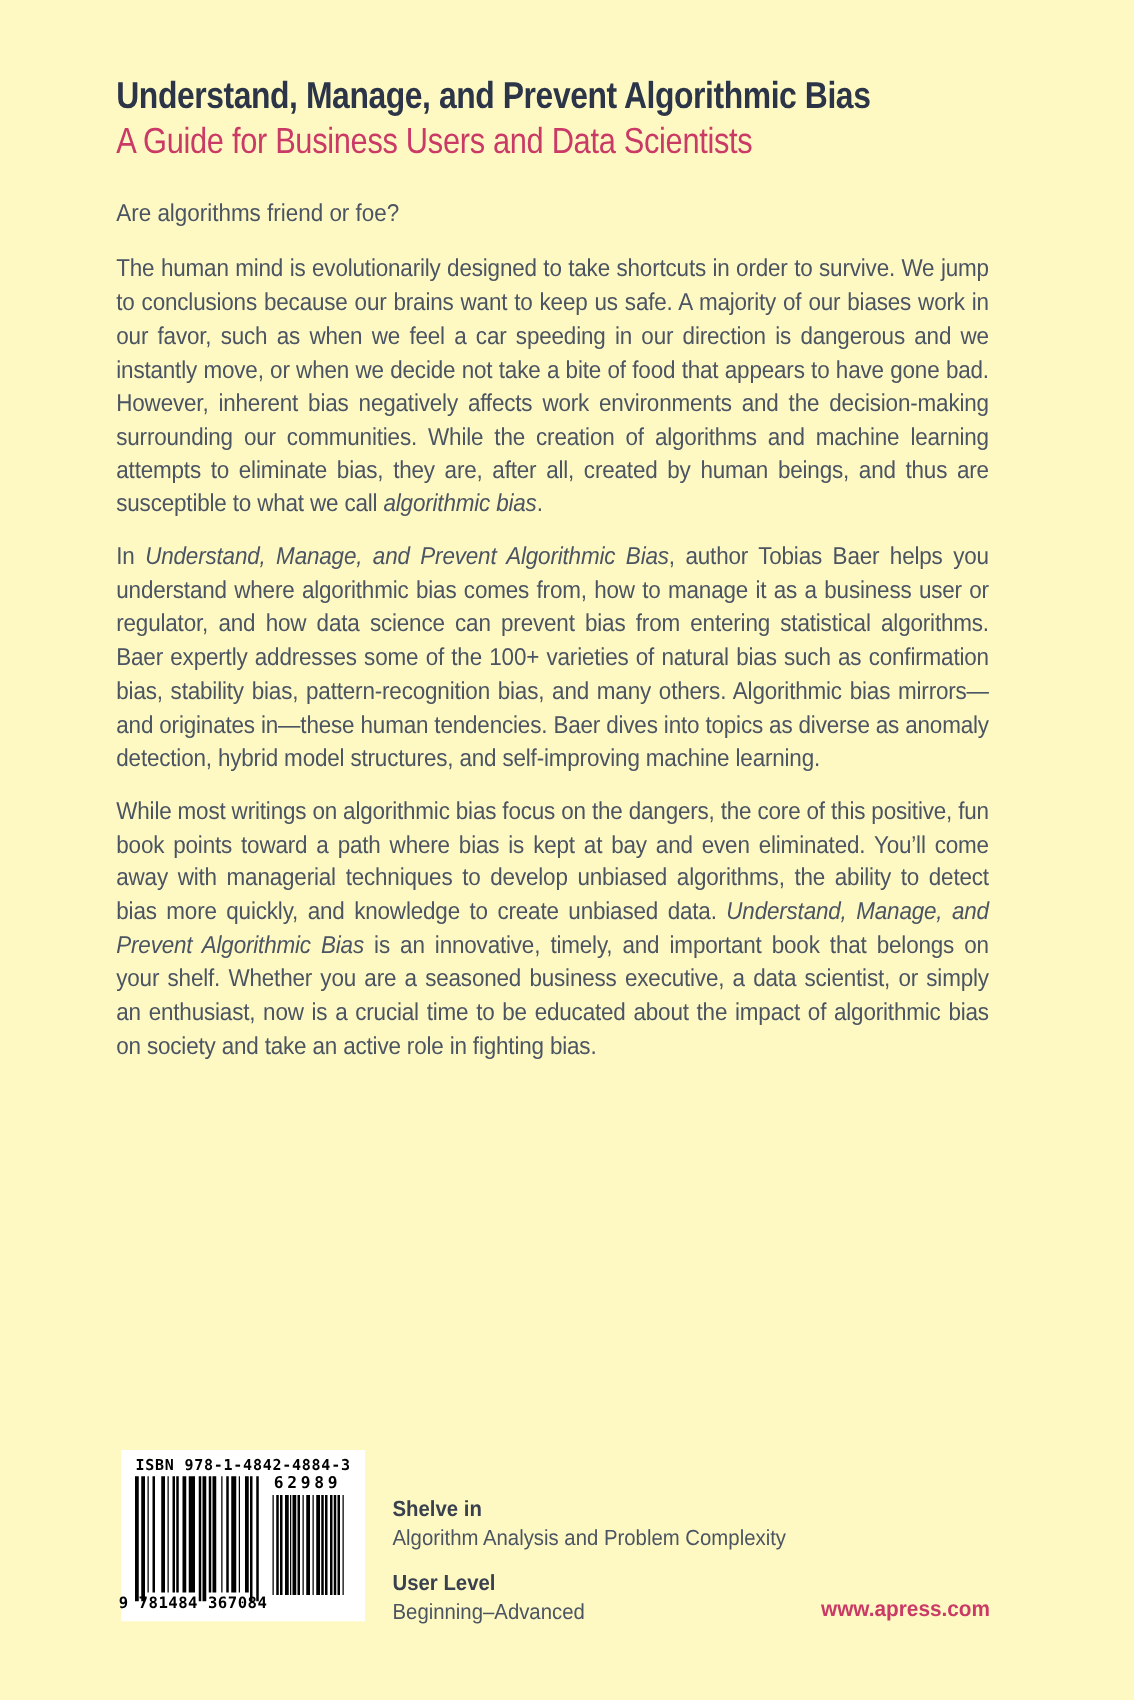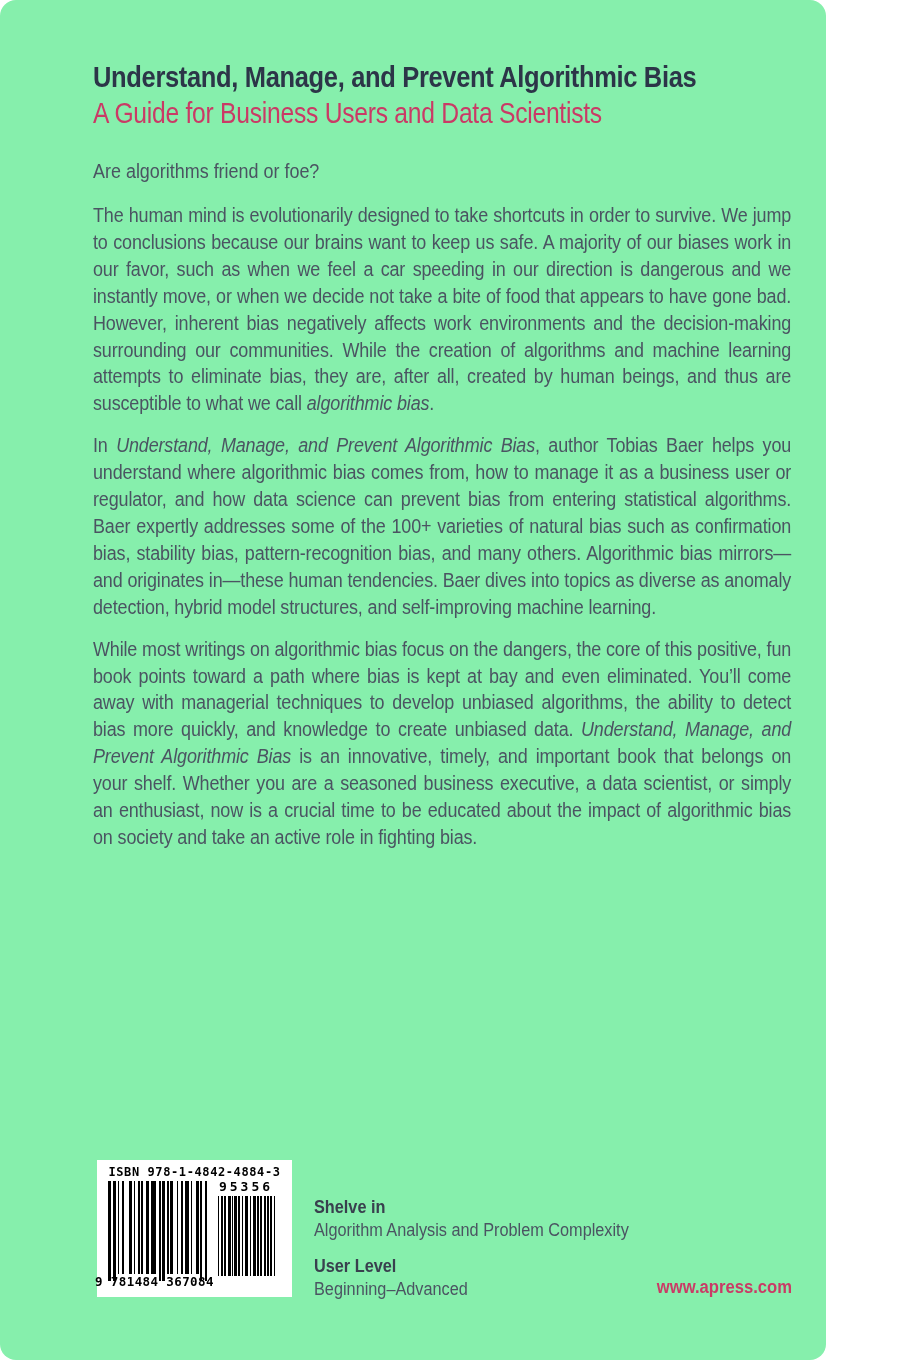--- a/index.html
+++ b/index.html
@@ -4,24 +4,23 @@
 <style>
   * { margin:0; padding:0; box-sizing:border-box; }
   html, body { width:907px; height:1360px; }
   body {
     font-family:"Liberation Sans", sans-serif;
     background:#ffffff;
     position:relative;
   }
   .cover {
     position:absolute; left:0; top:0;
-    width:826px; height:1360px;
-    background:#86efac;
+    width:907px; height:1360px;
+    background:#fef9c3;
     overflow:hidden;
-    border-radius:16px;
   }
   .title {
     position:absolute; left:93px; top:60px;
     font-size:30px; font-weight:700; line-height:34px;
     color:#2c3548; letter-spacing:-0.4px;
     white-space:nowrap;
     transform:scaleX(0.85); transform-origin:left top;
   }
   .subtitle {
     position:absolute; left:93px; top:97px;
@@ -118,21 +117,21 @@
   <p class="tagline">Are algorithms friend or foe?</p>
 
   <div class="body-copy">
     <p><span>The human mind is evolutionarily designed to take shortcuts in order to survive. We jump to conclusions because our brains want to keep us safe. A majority of our biases work in our favor, such as when we feel a car speeding in our direction is dangerous and we instantly move, or when we decide not take a bite of food that appears to have gone bad. However, inherent bias negatively affects work environments and the decision-making surrounding our communities. While the creation of algorithms and machine learning attempts to eliminate bias, they are, after all, created by human beings, and thus are susceptible to what we call </span><em>algorithmic bias</em><span>.</span></p>
     <p><span>In </span><em>Understand, Manage, and Prevent Algorithmic Bias</em><span>, author Tobias Baer helps you understand where algorithmic bias comes from, how to manage it as a business user or regulator, and how data science can prevent bias from entering statistical algorithms. Baer expertly addresses some of the 100+ varieties of natural bias such as confirmation bias, stability bias, pattern-recognition bias, and many others. Algorithmic bias mirrors—and originates in—these human tendencies. Baer dives into topics as diverse as anomaly detection, hybrid model structures, and self-improving machine learning.</span></p>
     <p><span>While most writings on algorithmic bias focus on the dangers, the core of this positive, fun book points toward a path where bias is kept at bay and even eliminated. You’ll come away with managerial techniques to develop unbiased algorithms, the ability to detect bias more quickly, and knowledge to create unbiased data. </span><em>Understand, Manage, and Prevent Algorithmic Bias</em><span> is an innovative, timely, and important book that belongs on your shelf. Whether you are a seasoned business executive, a data scientist, or simply an enthusiast, now is a crucial time to be educated about the impact of algorithmic bias on society and take an active role in fighting bias.</span></p>
   </div>
 
   <div class="barcode-box">
     <div class="isbn-line">ISBN 978-1-4842-4884-3</div>
-    <div class="price-code">95356</div>
+    <div class="price-code">62989</div>
     <div class="ean" id="ean-bars">
         <div class="bar" style="width: 3.1875px; height: 100px;"></div>
         <div style="width: 1.59375px; height: 1px;"></div>
         <div class="bar" style="width: 3.1875px; height: 100px;"></div>
         <div style="width: 1.59375px; height: 1px;"></div>
         <div class="bar" style="width: 1.59375px; height: 93px;"></div>
         <div style="width: 3.1875px; height: 1px;"></div>
         <div class="bar" style="width: 1.59375px; height: 93px;"></div>
         <div style="width: 4.78125px; height: 1px;"></div>
         <div class="bar" style="width: 3.1875px; height: 93px;"></div>

